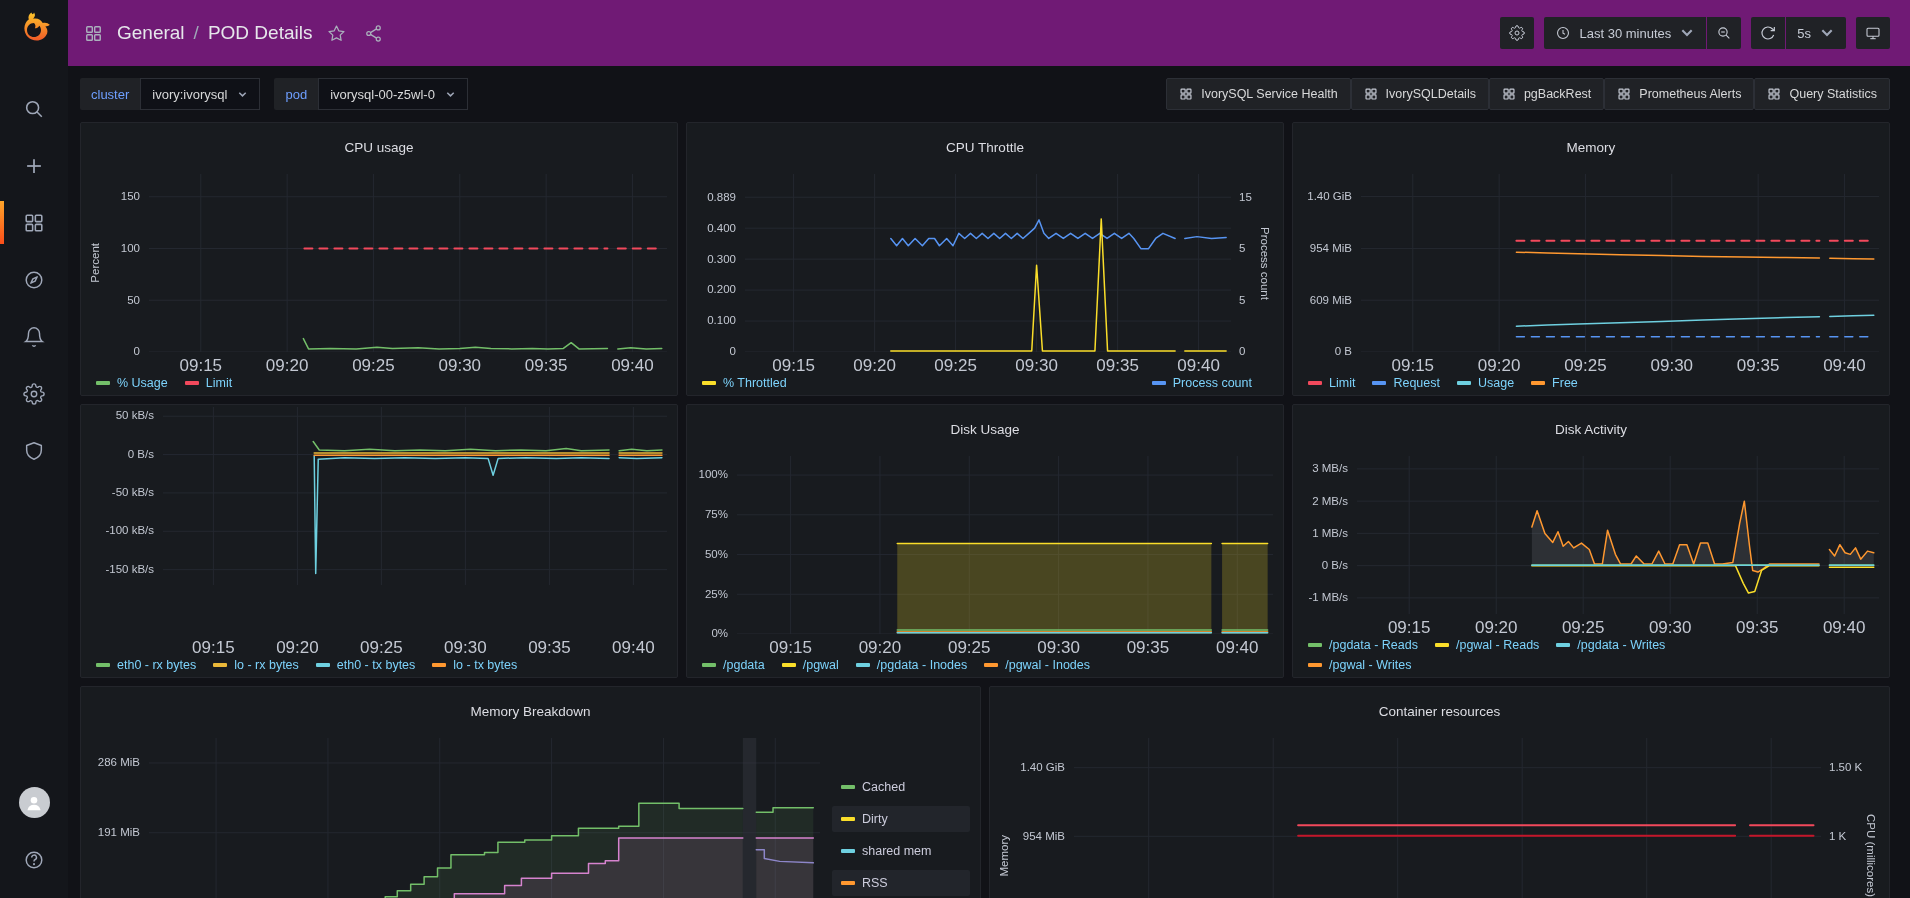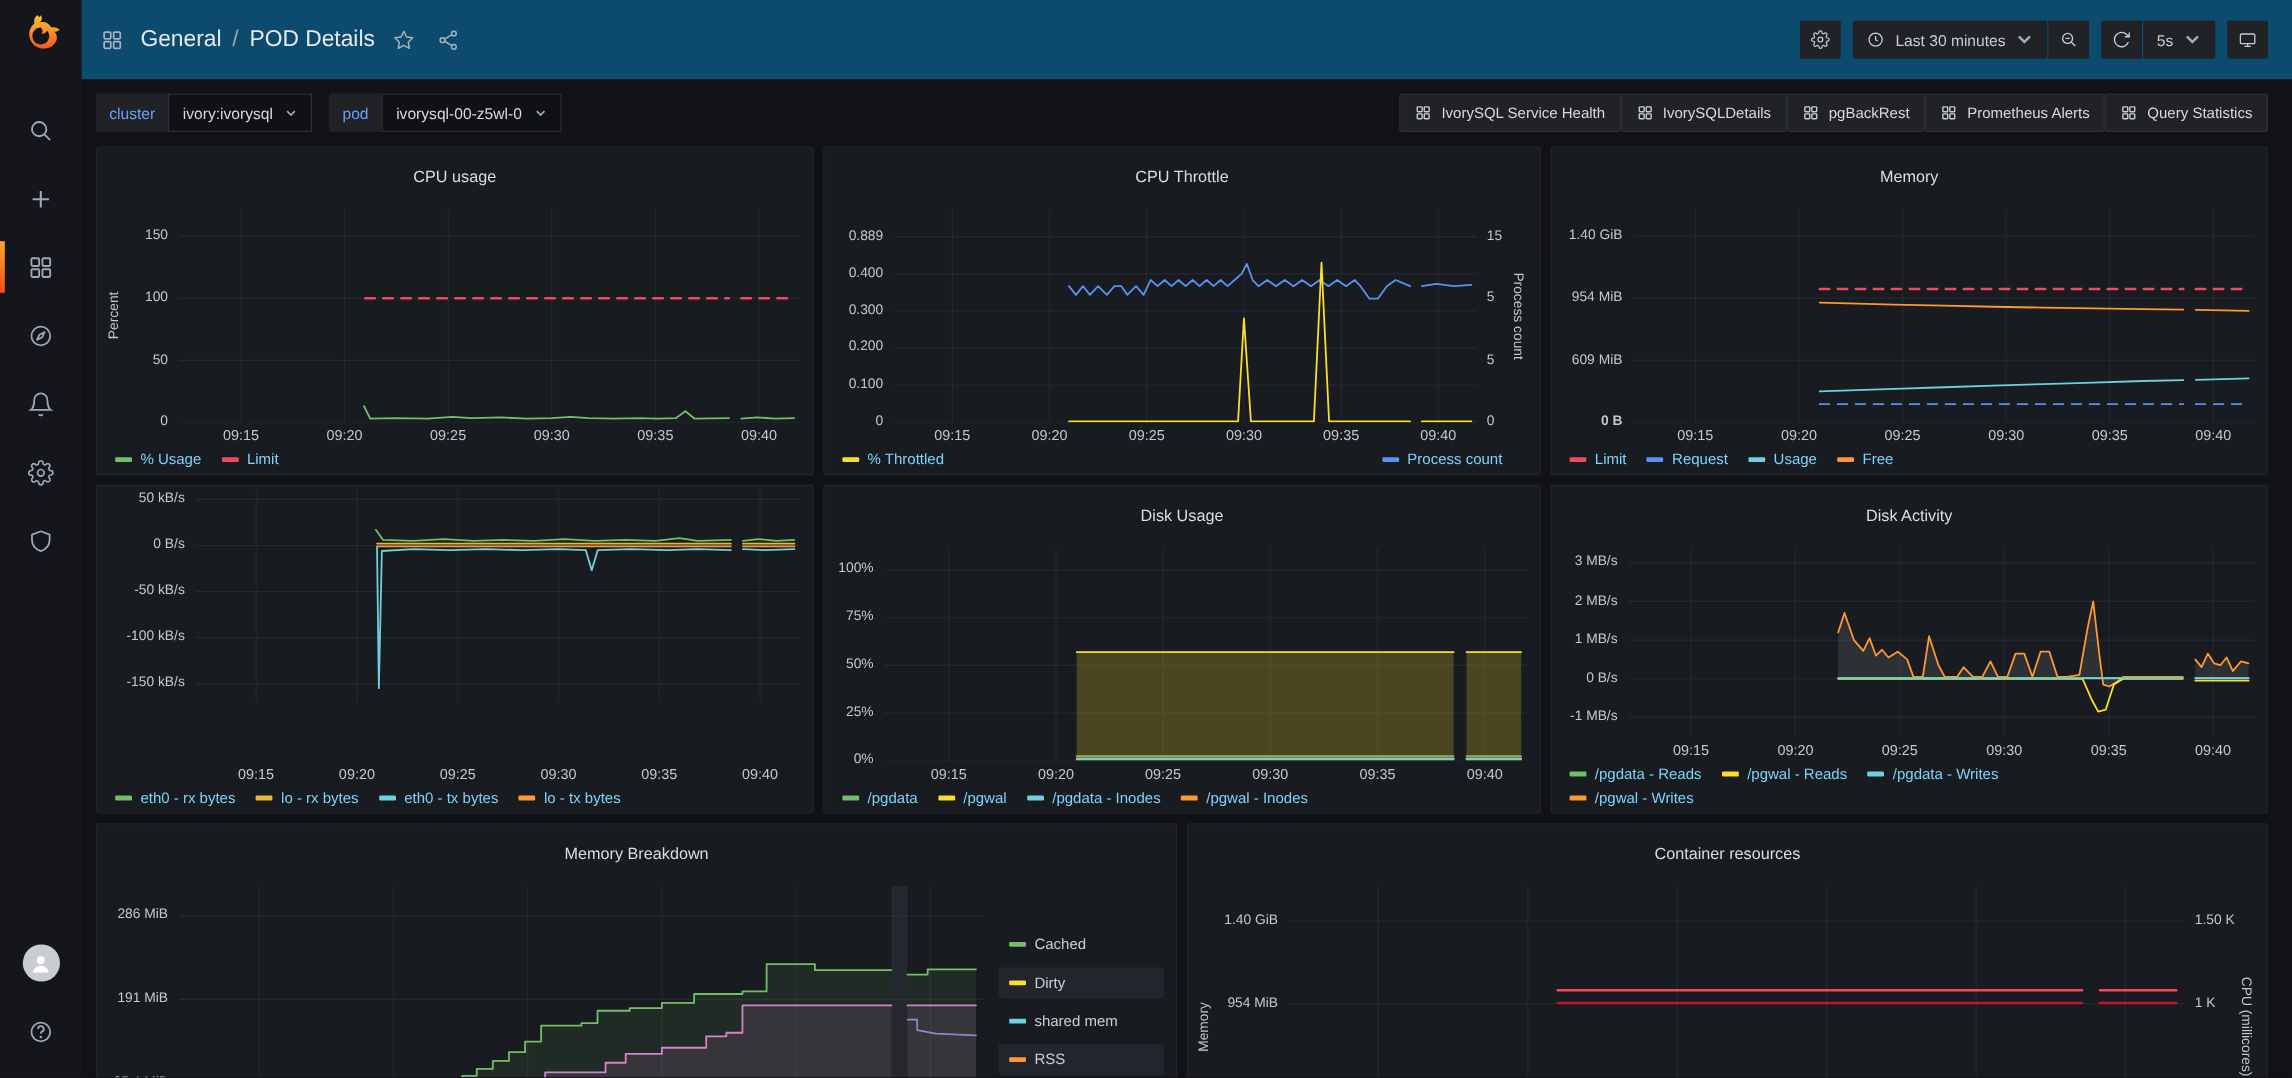--- a/index.html
+++ b/index.html
@@ -9,21 +9,21 @@
 
 .sidebar{width:68px;flex:none;background:#14161b;display:flex;flex-direction:column;align-items:center;padding:6px 0 10px}
 .sb-logo{width:48px;height:48px;display:grid;place-items:center;margin-bottom:26px;cursor:pointer}
 .sb-item{width:68px;height:57px;display:grid;place-items:center;position:relative;cursor:pointer;color:#9fa7b8}
 .sb-item svg{width:22px;height:22px}
 .sb-item.active::before{content:'';position:absolute;left:0;top:7px;bottom:7px;width:4px;background:linear-gradient(180deg,#ffa52a 0%,#fb4e1a 100%)}
 .sb-bottom{margin-top:auto;display:flex;flex-direction:column;align-items:center}
 .avatar{width:31px;height:31px;border-radius:50%;background:#c9ccd1;display:grid;place-items:center;overflow:hidden}
 
 .main{flex:1;display:flex;flex-direction:column;min-width:0}
-.navbar{height:66px;flex:none;display:flex;align-items:center;justify-content:space-between;padding:0 20px 0 12px;background:#0c4a6e}
+.navbar{height:66px;flex:none;display:flex;align-items:center;justify-content:space-between;padding:0 20px 0 12px;background:#701a75}
 .nv-left{display:flex;align-items:center;gap:11px}
 .nv-icon{color:#aab0bc;display:grid;place-items:center;width:26px;height:26px;cursor:pointer}
 .nv-icon svg{width:19px;height:19px}
 .crumb{margin:0;font-size:19px;font-weight:400;color:#e6e7eb;display:flex;gap:9px;align-items:center;cursor:pointer}
 .crumb .sep{color:#9fa7b8}
 .nv-right{display:flex;align-items:center;gap:10px}
 .btn{height:32px;background:#202226;border-radius:2px;display:flex;align-items:center;gap:8px;padding:0 11px;color:#c7ccd6;font-size:13px;font-weight:500;cursor:pointer;white-space:nowrap}
 .btn svg{width:16px;height:16px;flex:none}
 .btn.sq{width:34px;padding:0;justify-content:center}
 .btn-group{display:flex;gap:1px}
@@ -47,21 +47,21 @@
 .p-body{flex:1;display:flex;flex-direction:column;min-height:0;padding:2px 10px 4px 6px}
 .c-row{flex:1;display:flex;min-height:0}
 .ylab,.rlab{width:16px;flex:none;display:flex;align-items:center;justify-content:center;font-size:11.5px;color:#c3c8d2}
 .ylab span{writing-mode:vertical-rl;transform:rotate(180deg)}
 .rlab span{writing-mode:vertical-rl}
 .yticks,.rticks{position:relative;flex:none;font-size:11.5px;color:#c3c8d2}
 .yticks div{position:absolute;right:9px;white-space:nowrap}
 .rticks div{position:absolute;left:8px;white-space:nowrap}
 .c-area{flex:1;position:relative;min-width:0}
 .c-area svg{position:absolute;inset:0}
-.xaxis{height:20px;flex:none;position:relative;font-size:12px;color:#c3c8d2}
+.xaxis{height:20px;flex:none;position:relative;font-size:17px;color:#c3c8d2}
 .xaxis span{position:absolute;top:4px;width:44px;text-align:center}
 .legend{flex:none;display:flex;flex-wrap:wrap;align-items:center;row-gap:3px;padding:4px 4px 1px 9px;font-size:12.5px;color:#7dd3fc}
 .l-item{display:flex;align-items:center;gap:7px;margin-right:17px;cursor:pointer}
 .l-swatch{width:14px;height:4px;border-radius:1px;flex:none}
 .l-spacer{flex:1}
 .l-break{flex-basis:100%;height:0}
 .legend-col{width:150px;flex:none;padding:36px 0 0 12px;display:flex;flex-direction:column;gap:6px;font-size:12.5px;color:#ccccdc}
 .legend-col .l-item{height:26px;margin:0;padding:0 9px;border-radius:2px}
 .legend-col .l-item.bg{background:#22252b}
 </style>
@@ -414,21 +414,21 @@
           </div>
       </section>
       <section class="panel">
         <h2 class="p-title">Memory</h2>
         <div class="p-body">
             <div class="c-row">
               <div class="yticks" style="width: 62px;">
                 <div style="top: 15.4671px;">1.40 GiB</div>
                 <div style="top: 67.4561px;">954 MiB</div>
                 <div style="top: 119.228px;">609 MiB</div>
-                <div style="top: 171px; font-weight: bold;">0 B</div>
+                <div style="top: 171px;">0 B</div>
               </div>
               <div class="c-area">
                 <svg width="518" height="178">
                   <line x1="51.800000000000004" y1="0" x2="51.800000000000004" y2="178" stroke="#242830" stroke-width="1"></line>
                   <line x1="138.1506" y1="0" x2="138.1506" y2="178" stroke="#242830" stroke-width="1"></line>
                   <line x1="224.4494" y1="0" x2="224.4494" y2="178" stroke="#242830" stroke-width="1"></line>
                   <line x1="310.8" y1="0" x2="310.8" y2="178" stroke="#242830" stroke-width="1"></line>
                   <line x1="397.1506" y1="0" x2="397.1506" y2="178" stroke="#242830" stroke-width="1"></line>
                   <line x1="483.4494" y1="0" x2="483.4494" y2="178" stroke="#242830" stroke-width="1"></line>
                   <line x1="0" y1="22.46707317073171" x2="518" y2="22.46707317073171" stroke="#242830" stroke-width="1"></line>

